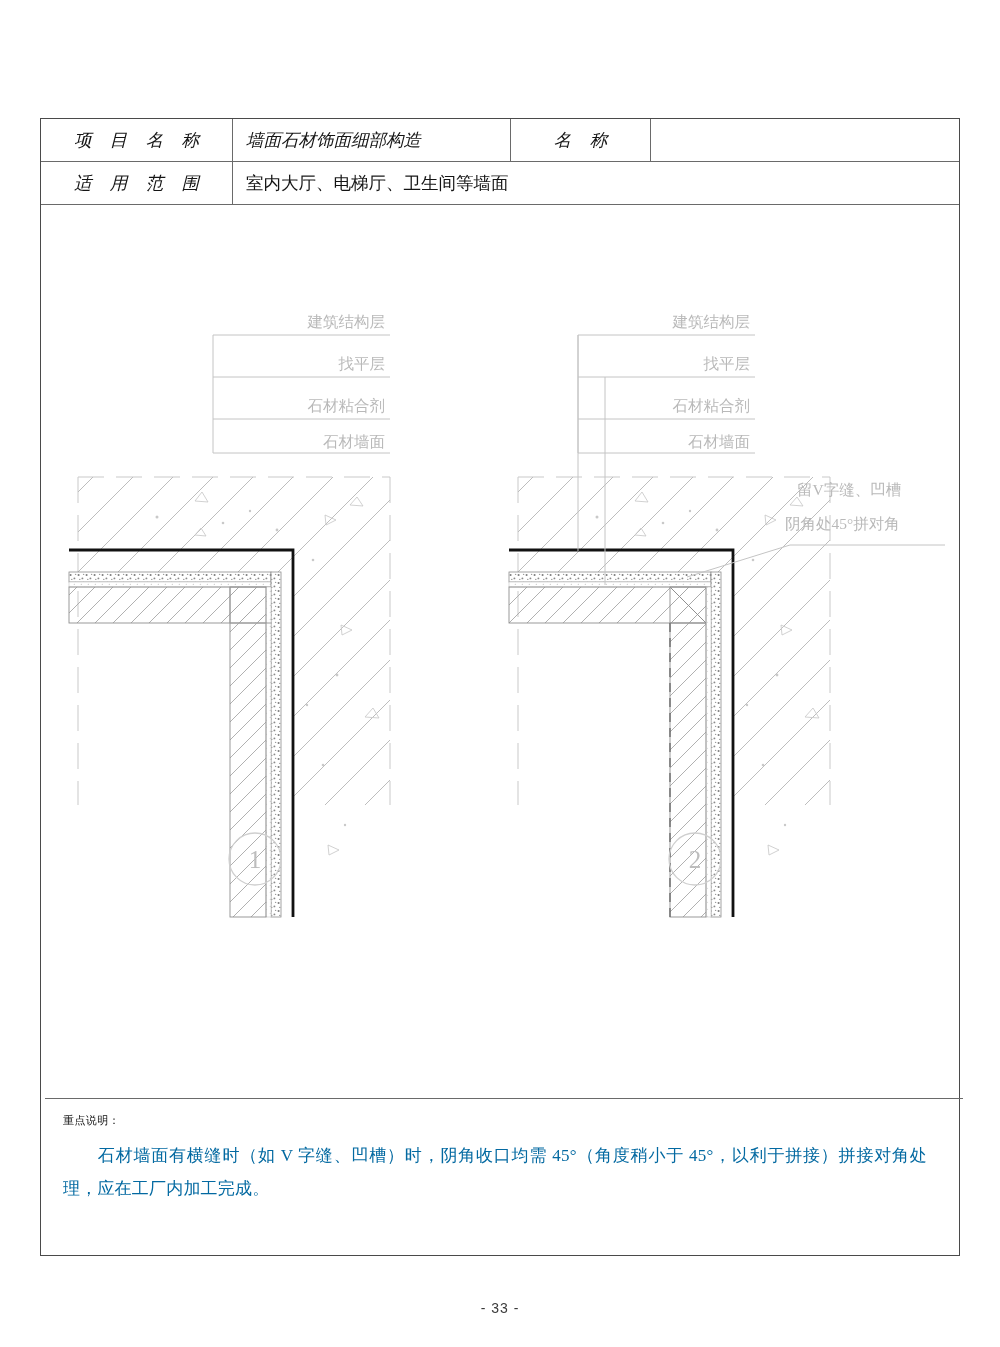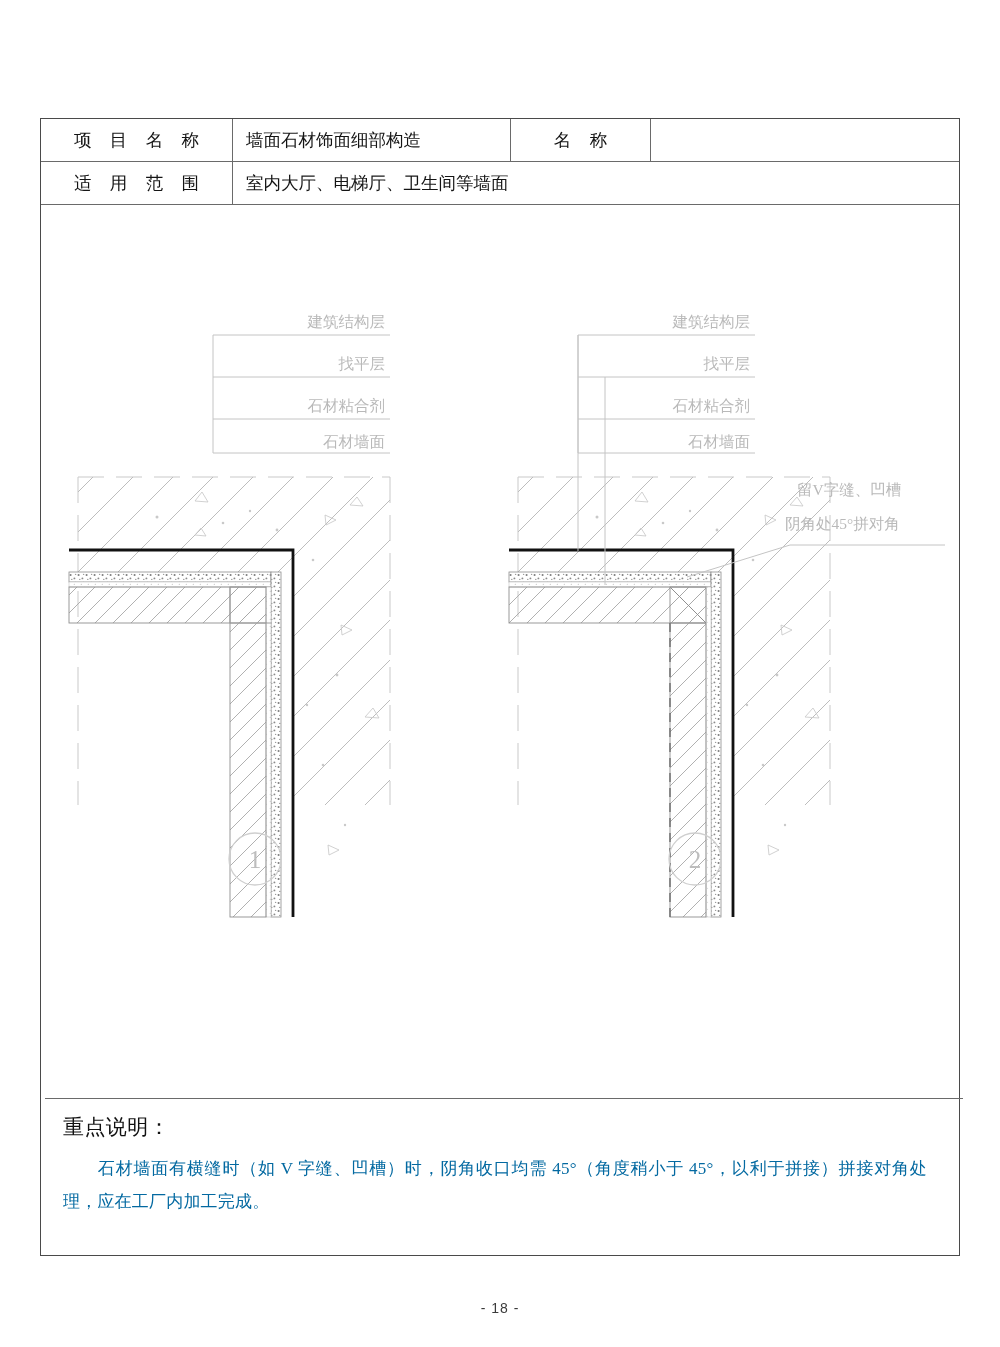--- a/index.html
+++ b/index.html
@@ -49,21 +49,21 @@
   }
   .cell-label {
     justify-content: center;
     letter-spacing: 7px;
     text-indent: 7px;
   }
   .cell-value {
     justify-content: flex-start;
     padding-left: 13px;
   }
-  .c-sep { border-right: 1.2px solid #6a6a6a; }
+  .c-sep { border-right: 1.2px solid #6a6a6a; font-style: italic; }
 
   .w-proj-label { width: 192px; }
   .w-proj-value { width: 278px; }
   .w-name-label { width: 140px; }
   .w-name-value { flex: 1; }
   .w-scope-label { width: 192px; }
   .w-scope-value { flex: 1; text-align: center; }
 
   
   .draw-area {
@@ -82,21 +82,21 @@
   .note-block {
     position: absolute;
     left: 0;
     top: 980px;
     width: 100%;
     height: 158px;
     box-sizing: border-box;
     padding: 14px 26px 0 22px;
   }
   .note-title {
-    font-size: 21px;
+    font-size: 11px;
     color: #111;
     margin-bottom: 11px;
     letter-spacing: 0.4px;
   }
   .note-body {
     font-size: 17px;
     color: #0369a1;
     line-height: 1.95;
     text-align: justify;
     text-indent: 2.05em;
@@ -346,13 +346,13 @@
     </svg>
   </div>
 
   <div class="note-block">
     <div class="note-title">重点说明：</div>
     <div class="note-body">石材墙面有横缝时（如 V 字缝、凹槽）时，阴角收口均需 45°（角度稍小于 45°，以利于拼接）拼接对角处理，应在工厂内加工完成。</div>
   </div>
 
 </div>
 
-<div class="page-num">- 18 -</div>
+<div class="page-num">- 33 -</div>
 
 </body></html>

